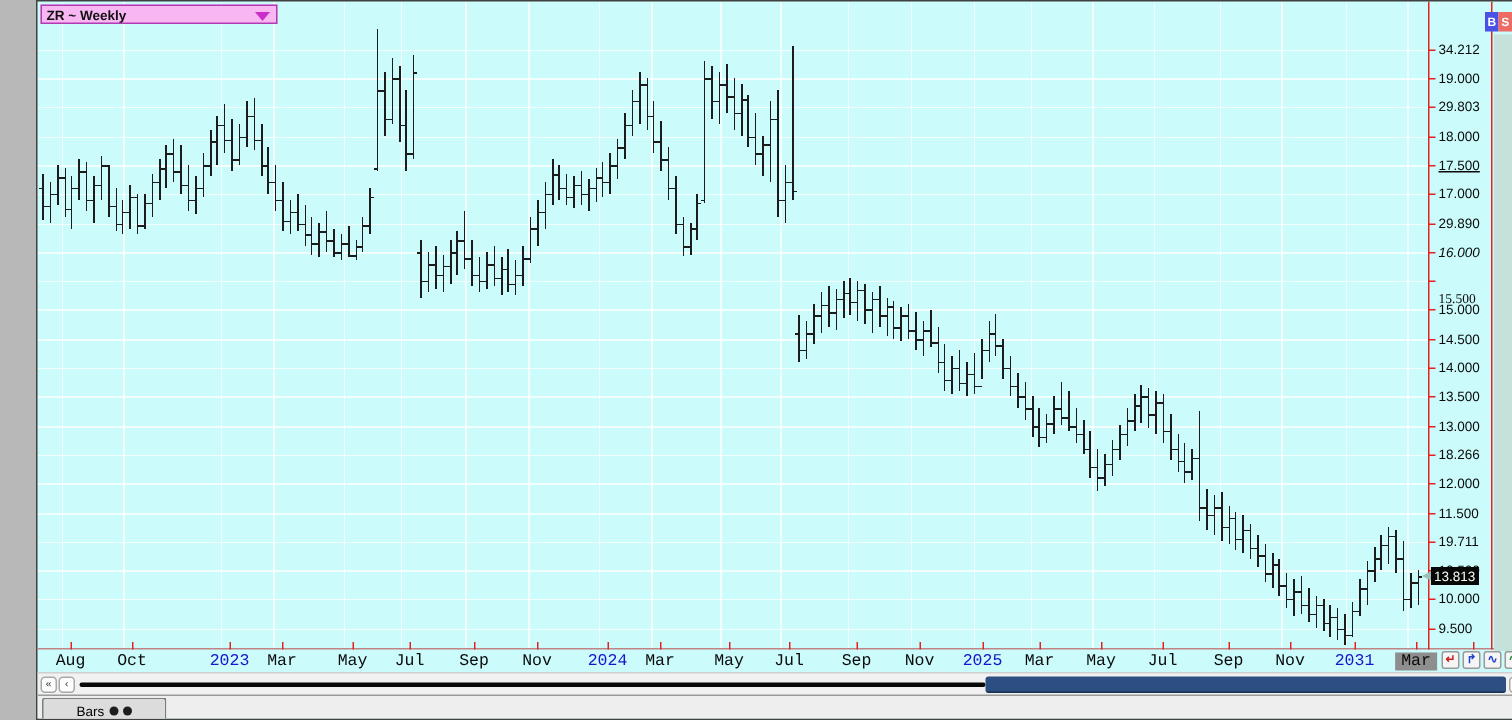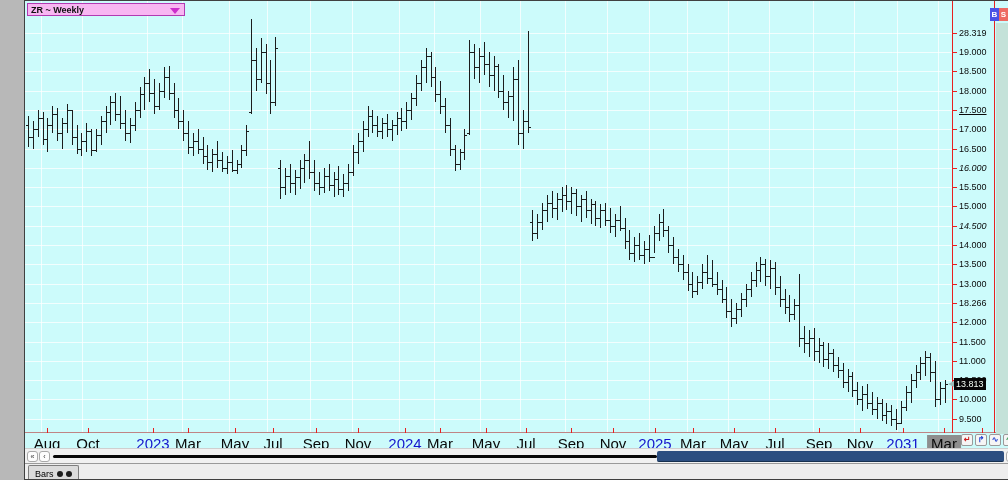--- a/index.html
+++ b/index.html
@@ -28,38 +28,38 @@
   .bs-buy{background:#4a52e6;}
   .bs-sell{background:#ee6a62;}
   
   .price-label{position:absolute;left:934px;width:32px;font-size:9px;color:#0a0a0a;white-space:nowrap;}
   .price-tick{position:absolute;left:927px;width:5px;height:1px;background:#e82020;}
   .last-price{position:absolute;left:929px;height:12px;background:#060606;color:#f4fef4;
     font-size:9px;line-height:12px;padding:0 2px;z-index:5;}
   .last-price-arrow{position:absolute;left:923px;width:0;height:0;z-index:5;
     border-top:3px solid transparent;border-bottom:3px solid transparent;border-right:6px solid #9dbdb8;}
   
-  .date-label{position:absolute;top:434px;transform:translateX(-50%);font-size:15px;color:#0a0a0a;white-space:nowrap;}
+  .date-label{position:absolute;top:434px;transform:translateX(-50%);font-size:11px;color:#0a0a0a;white-space:nowrap;font-family:Liberation Mono, monospace;}
   .date-label.year{color:#1515cc;}
   .date-label.hl{background:#8e8e8e;padding:0 4px;}
   .date-tick{position:absolute;top:427px;width:1px;height:5px;background:#e82020;}
   
   .mini-btn{position:absolute;top:433px;width:12px;height:12px;background:#f5f5f5;border:1px solid #9a9a9a;
     border-radius:2px;box-sizing:border-box;font-size:8px;line-height:10px;text-align:center;cursor:pointer;font-weight:bold;}
   
   .hscroll{position:absolute;left:0;top:447px;width:1008px;height:15px;background:#f1f1f1;border-top:1px solid #cfcfcf;}
   .scr-btn{position:absolute;top:2px;width:11px;height:11px;background:#fdfdfd;border:1px solid #a8a8a8;
     border-radius:3px;box-sizing:border-box;font-size:7px;line-height:9px;text-align:center;color:#333;cursor:pointer;}
   .scr-track-line{position:absolute;left:28px;top:6px;width:604px;height:3px;background:#070707;border-radius:2px;}
   .scr-thumb{position:absolute;left:632px;top:2px;width:347px;height:10px;background:#2c4e80;border-radius:2px;
     border-bottom:1px solid #16304f;cursor:grab;}
   
   .tabbar{position:absolute;left:0;top:462px;width:1008px;height:18px;background:#eeeeee;border-top:1px solid #9a9a9a;}
   .tab{position:absolute;left:3px;top:1px;height:15px;background:#dcdcdc;border:1px solid #7e7e7e;border-bottom:none;
-    border-radius:2px 2px 0 0;display:flex;align-items:center;padding:0 6px;font-size:9px;color:#000;cursor:pointer;}
+    border-radius:2px 2px 0 0;display:flex;align-items:center;padding:0 22px;font-size:9px;color:#000;cursor:pointer;}
   .tab-dot{width:6px;height:6px;border-radius:50%;background:#1d1d1d;margin-left:3px;}
 </style>
 </head>
 <body>
 
 <div class="window">
 
   <svg class="chart-svg" width="927" height="432">
       <line x1="0" y1="32.5" x2="927" y2="32.5" stroke="rgba(255,255,255,0.75)" stroke-width="1" shape-rendering="crispEdges"></line>
       <line x1="0" y1="51.5" x2="927" y2="51.5" stroke="rgba(255,255,255,0.75)" stroke-width="1" shape-rendering="crispEdges"></line>
@@ -1066,55 +1066,55 @@
     <span class="dd-arrow"></span>
   </div>
 
   <div class="bs-wrap">
     <span class="bs-btn bs-buy">B</span>
     <span class="bs-btn bs-sell">S</span>
   </div>
 
   <div>
       <div class="price-tick" style="top: 32px;"></div>
-      <div class="price-label" style="top: 27px;">28.319</div>
+      <div class="price-label" style="top: 27px;">34.212</div>
       <div class="price-tick" style="top: 51px;"></div>
       <div class="price-label" style="top: 46px;">19.000</div>
       <div class="price-tick" style="top: 70px;"></div>
-      <div class="price-label" style="top: 65px;">18.500</div>
+      <div class="price-label" style="top: 65px;">29.803</div>
       <div class="price-tick" style="top: 90px;"></div>
       <div class="price-label" style="top: 85px;">18.000</div>
       <div class="price-tick" style="top: 109px;"></div>
       <div class="price-label" style="top: 104px; text-decoration: underline;">17.500</div>
       <div class="price-tick" style="top: 128px;"></div>
       <div class="price-label" style="top: 123px;">17.000</div>
       <div class="price-tick" style="top: 148px;"></div>
-      <div class="price-label" style="top: 143px;">16.500</div>
+      <div class="price-label" style="top: 143px;">29.890</div>
       <div class="price-tick" style="top: 167px;"></div>
       <div class="price-label" style="top: 162px; font-style: italic;">16.000</div>
       <div class="price-tick" style="top: 186px;"></div>
-      <div class="price-label" style="top: 181px;">15.500</div>
+      <div class="price-label" style="top: 193px; font-family: Liberation Serif, serif;">15.500</div>
       <div class="price-tick" style="top: 205px;"></div>
       <div class="price-label" style="top: 200px;">15.000</div>
       <div class="price-tick" style="top: 225px;"></div>
-      <div class="price-label" style="top: 220px; font-style: italic;">14.500</div>
+      <div class="price-label" style="top: 220px;">14.500</div>
       <div class="price-tick" style="top: 244px;"></div>
       <div class="price-label" style="top: 239px;">14.000</div>
       <div class="price-tick" style="top: 263px;"></div>
       <div class="price-label" style="top: 258px;">13.500</div>
       <div class="price-tick" style="top: 283px;"></div>
       <div class="price-label" style="top: 278px;">13.000</div>
       <div class="price-tick" style="top: 302px;"></div>
       <div class="price-label" style="top: 297px;">18.266</div>
       <div class="price-tick" style="top: 321px;"></div>
       <div class="price-label" style="top: 316px;">12.000</div>
       <div class="price-tick" style="top: 341px;"></div>
       <div class="price-label" style="top: 336px;">11.500</div>
       <div class="price-tick" style="top: 360px;"></div>
-      <div class="price-label" style="top: 355px;">11.000</div>
+      <div class="price-label" style="top: 355px;">19.711</div>
       <div class="price-tick" style="top: 379px;"></div>
       <div class="price-label" style="top: 374px;">10.500</div>
       <div class="price-tick" style="top: 398px;"></div>
       <div class="price-label" style="top: 393px;">10.000</div>
       <div class="price-tick" style="top: 418px;"></div>
       <div class="price-label" style="top: 413px;">9.500</div>
     </div>
 
   <div class="last-price-arrow" style="top: 380px;"></div>
   <div class="last-price" style="top: 377px;">13.813</div>

